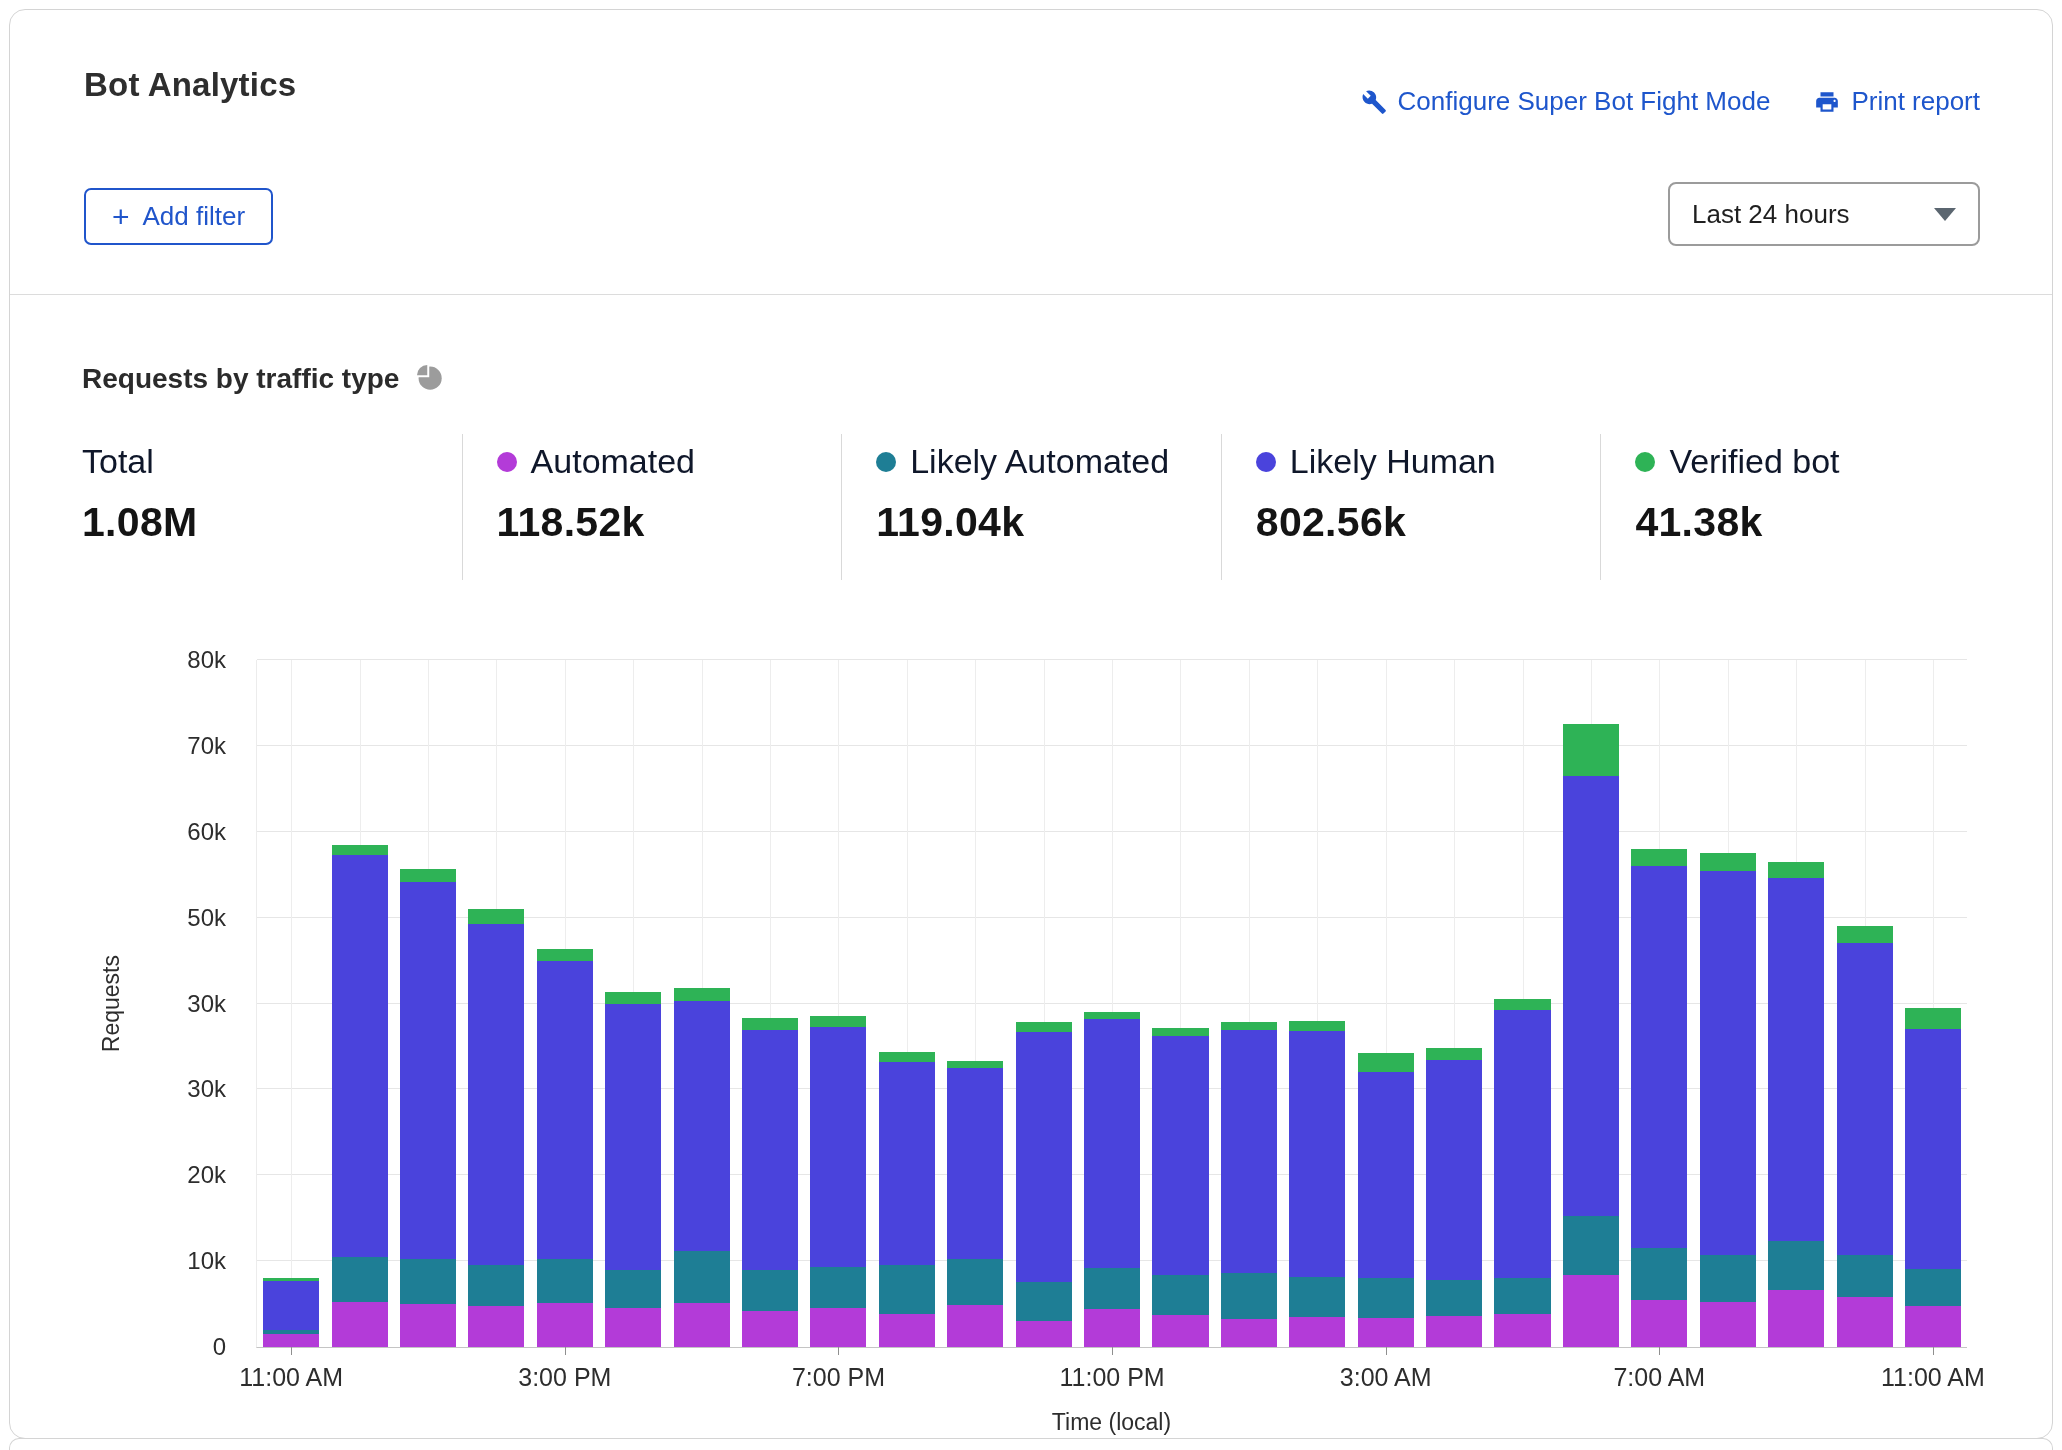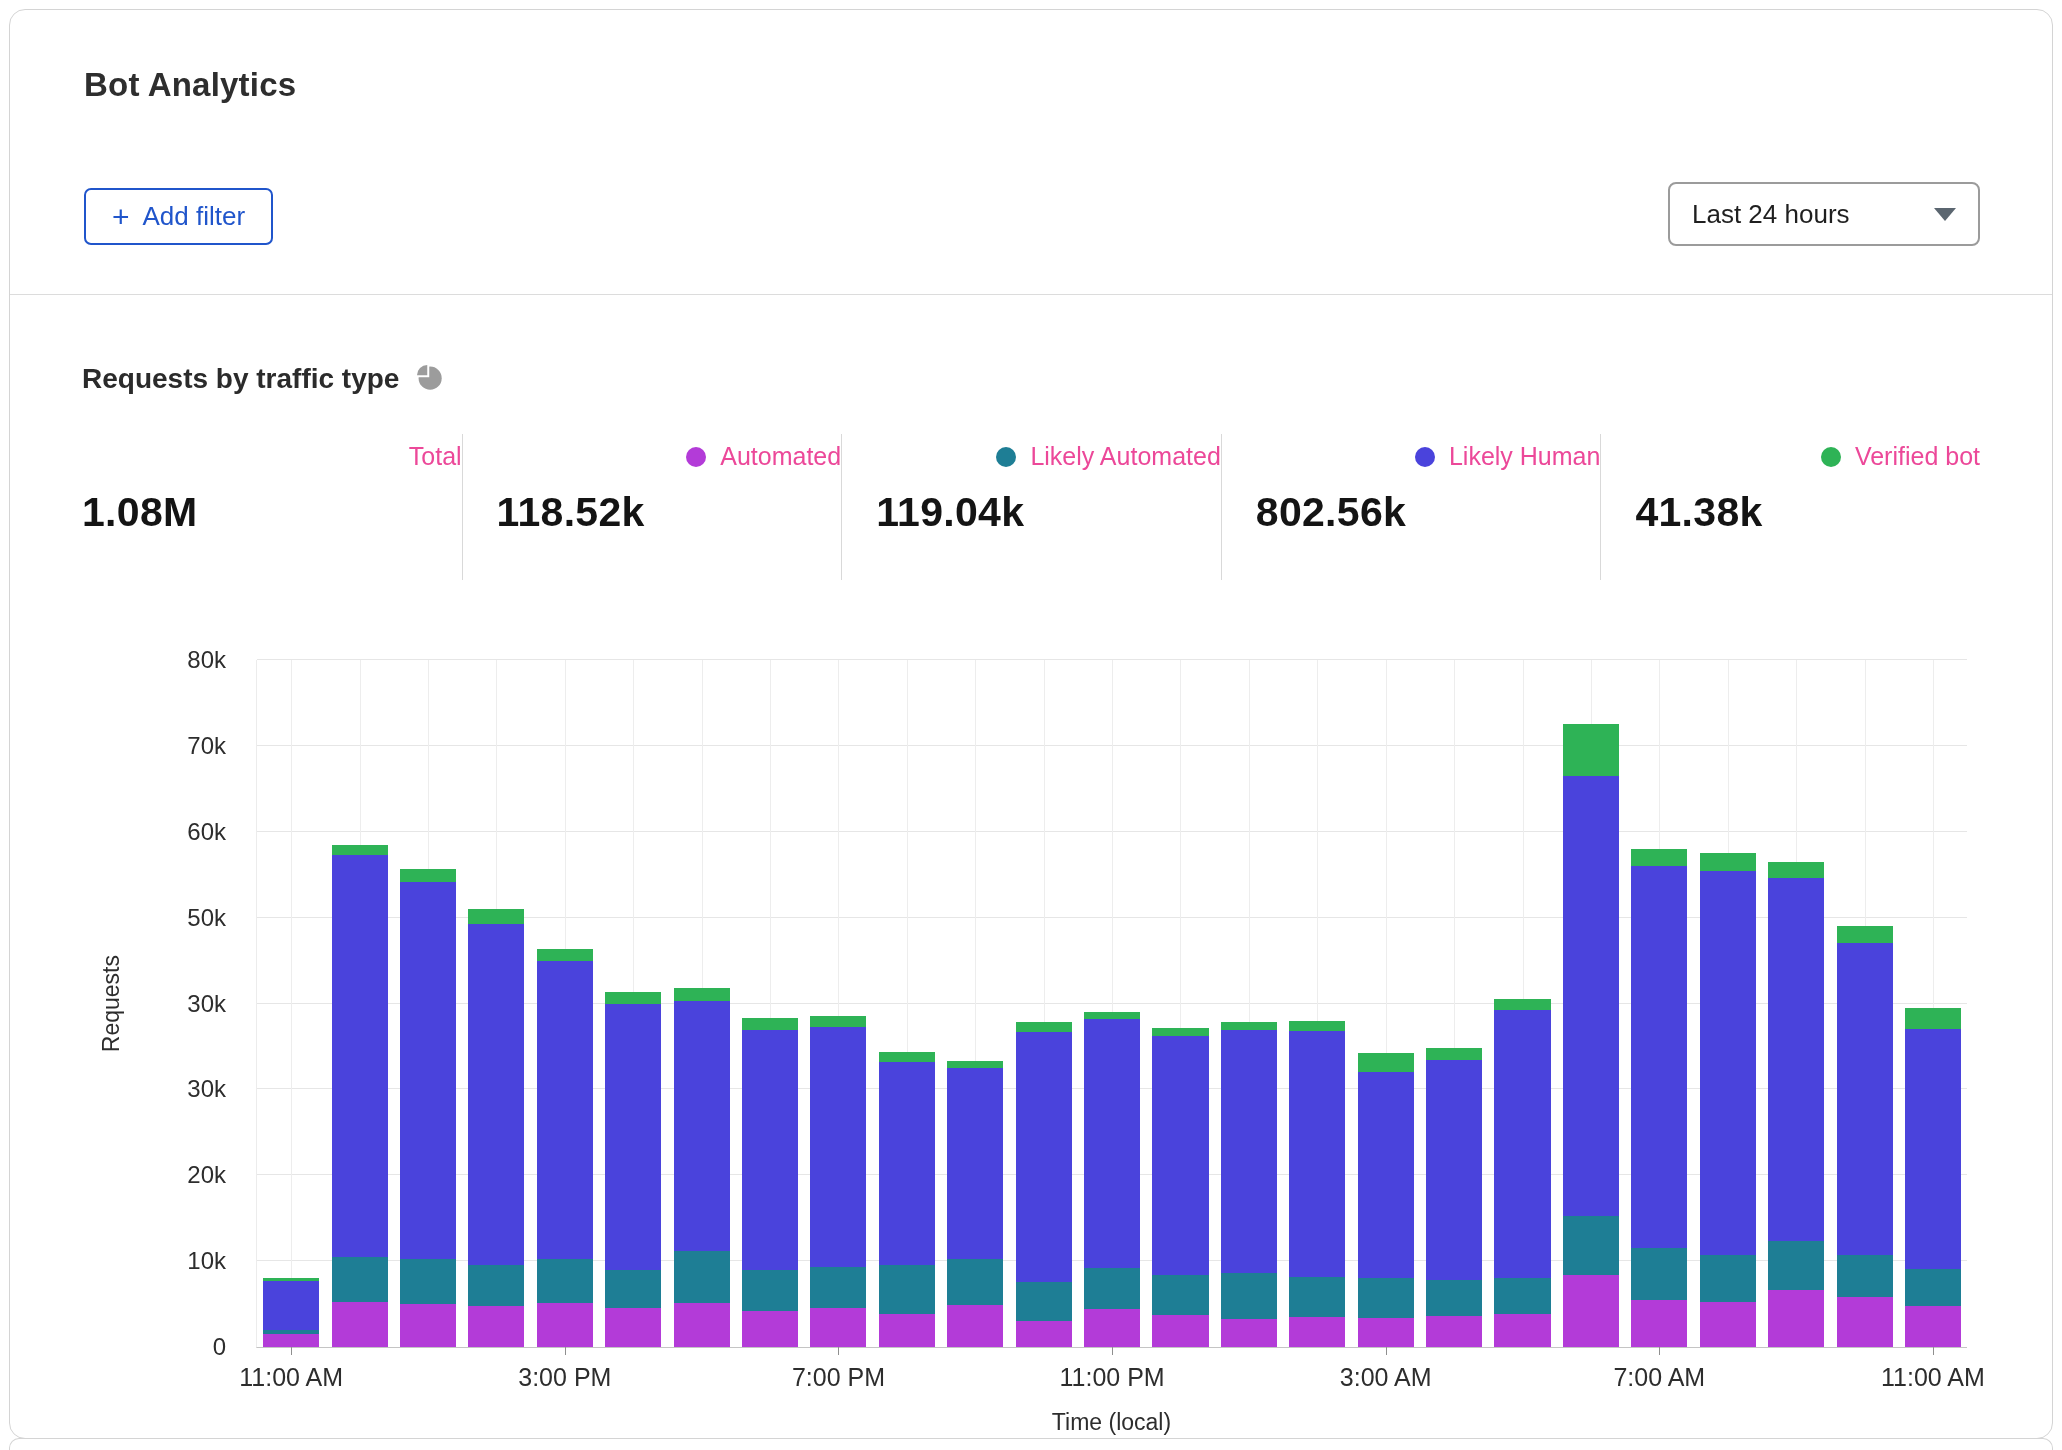--- a/index.html
+++ b/index.html
@@ -38,21 +38,21 @@
   .caret{width:0;height:0;border-left:11px solid transparent;border-right:11px solid transparent;border-top:13px solid #5b6670;}
   .hdr-divider{position:absolute;top:284px;left:0;right:0;height:1px;background:#dcdcdc;}
   .section-title-row{position:absolute;top:352px;left:72px;display:flex;align-items:center;gap:15px;}
   .section-title{font-size:28px;font-weight:700;color:#2b2b2b;}
   .stats{
     position:absolute;top:424px;left:72px;right:72px;height:146px;
     display:grid;grid-template-columns:repeat(5,1fr);
   }
   .stat-cell{padding:8px 0 0 0;}
   .stat-cell + .stat-cell{border-left:1px solid #d9d9d9;padding-left:34px;}
-  .stat-label-row{display:flex;align-items:center;gap:14px;font-size:25px;color:#ec4899;justify-content:flex-end;}
+  .stat-label-row{display:flex;align-items:center;gap:14px;font-size:34px;color:#0f172a;}
   .dot{width:20px;height:20px;border-radius:50%;flex:0 0 auto;}
   .stat-value{font-size:41px;font-weight:700;color:#141414;margin-top:18px;letter-spacing:.3px;}
   .chart-wrap{position:absolute;left:70px;right:70px;top:620px;height:800px;}
   #ylabel{position:absolute;left:18px;top:30px;height:687px;display:flex;align-items:center;}
   #ylabel span{writing-mode:vertical-rl;transform:rotate(180deg);font-size:23px;color:#2d2d2d;}
   #yaxis{position:absolute;left:46px;width:100px;top:30px;height:687px;}
   .ylab{position:absolute;right:0;transform:translateY(50%);font-size:24px;color:#2d2d2d;}
   #plot{
     position:absolute;left:176px;right:15px;top:30px;height:687px;
     display:flex;align-items:flex-end;
@@ -76,20 +76,38 @@
     font-size:23px;color:#2d2d2d;
   }
 </style>
 </head>
 <body>
 
 <div class="card">
 
   <div class="page-title">Bot Analytics</div>
 
+  <div class="header-links">
+    <a class="hlink">
+      <span>
+        <svg width="26" height="26" viewBox="0 0 24 24" fill="#1e56cc">
+            <path d="M22.7 19.3l-9.1-9.1c.9-2.3.4-5-1.5-6.9-2-2-5-2.4-7.4-1.3L9 6.3 6.3 9 2 4.7C.9 7.1 1.3 10.1 3.3 12.1c1.9 1.9 4.6 2.4 6.9 1.5l9.1 9.1c.4.4 1 .4 1.4 0l2-2c.4-.4.4-1 0-1.4z"></path>
+          </svg>
+      </span>
+      <span>Configure Super Bot Fight Mode</span>
+    </a>
+    <a class="hlink">
+      <span>
+        <svg width="26" height="26" viewBox="0 0 24 24" fill="#1e56cc">
+            <path d="M19 8H5c-1.66 0-3 1.34-3 3v6h4v4h12v-4h4v-6c0-1.66-1.34-3-3-3zm-3 11H8v-5h8v5zm3-7c-.55 0-1-.45-1-1s.45-1 1-1 1 .45 1 1-.45 1-1 1zm-1-9H6v4h12V3z"></path>
+          </svg>
+      </span>
+      <span>Print report</span>
+    </a>
+  </div>
 
   <button class="add-filter">
     <span class="plus">+</span>
     <span>Add filter</span>
   </button>
 
   <div class="select">
     <span>Last 24 hours</span>
     <span class="caret"></span>
   </div>

